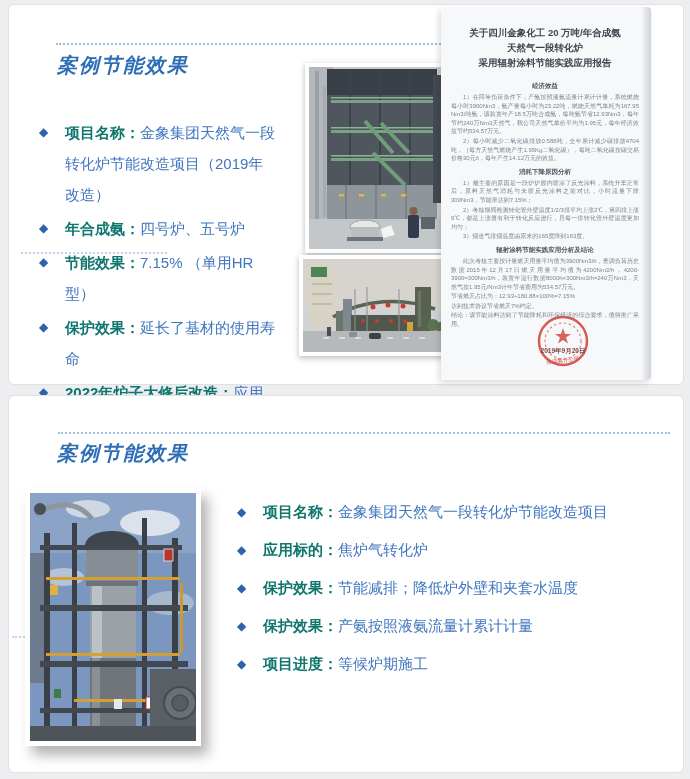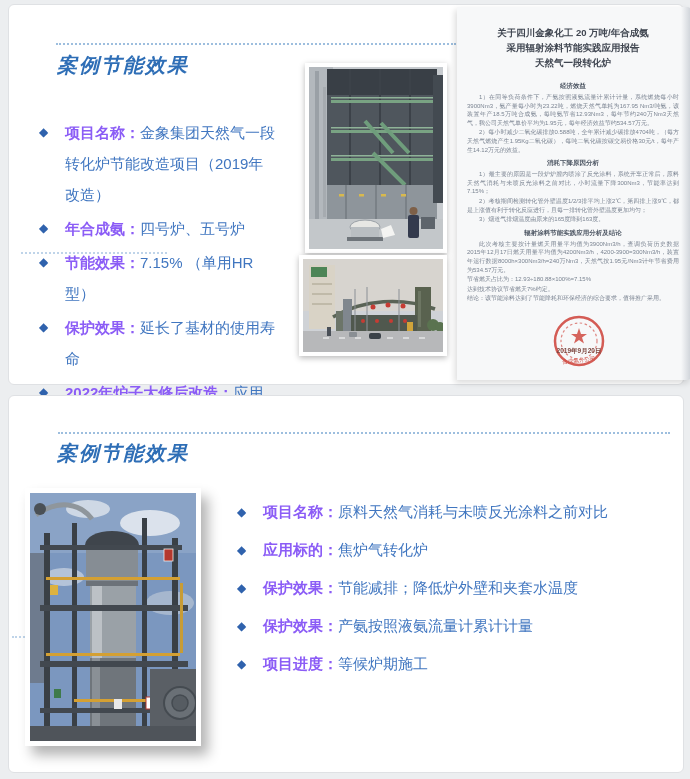--- a/index.html
+++ b/index.html
@@ -7,28 +7,28 @@
   .slide{position:absolute;left:8px;width:674px;background:#ffffff;border:1px solid #dfe1e4;border-radius:6px;}
   #slide1{top:4px;height:379px;}
   #slide2{top:395px;height:376px;}
   .dotline{position:absolute;border-top:2px dotted #9dbede;height:0;}
   .slide-title{position:absolute;font-size:20px;font-weight:bold;color:#2e6eb6;letter-spacing:2px;white-space:nowrap;font-style:italic;}
   .bullets{position:absolute;}
   .bullet{position:relative;padding-left:28px;font-size:15px;}
   #slide1 .bullet{line-height:31px;margin-bottom:3px;width:212px;}
   #slide2 .bullet{line-height:26px;margin-bottom:12px;width:410px;white-space:nowrap;}
   .diamond{position:absolute;left:2px;top:0;font-size:12px;color:#2f62ad;}
-  .lbl{font-weight:bold;color:#8b5cf6;}
+  .lbl{font-weight:bold;color:#0f766e;}
   .txt{color:#4076c0;}
   .photo{position:absolute;background:#fff;box-shadow:0 2px 6px rgba(0,0,0,.28);}
   .photo svg{display:block;}
   #photo1{left:296px;top:58px;padding:4px;}
   #photo2{left:290px;top:250px;padding:4px;}
   #photo3{left:16px;top:92px;padding:5px;box-shadow:7px 9px 12px rgba(0,0,0,.30);}
-  .doc{position:absolute;left:448px;top:2px;width:210px;height:373px;background:#f7f8f9;box-shadow:-2px 3px 6px rgba(0,0,0,.14);border-radius:0 4px 4px 0;overflow:hidden;padding-left:24px;}
+  .doc{position:absolute;left:432px;top:2px;width:210px;height:373px;background:#f7f8f9;box-shadow:-2px 3px 6px rgba(0,0,0,.14);border-radius:0 4px 4px 0;overflow:hidden;}
   .doc-edge{position:absolute;right:0;top:0;width:10px;height:100%;background:linear-gradient(to right,rgba(255,255,255,0),rgba(110,122,140,.30));}
   .doc-inner{position:absolute;left:10px;top:0;right:12px;}
   .doc-title{margin-top:18px;text-align:center;font-size:9.5px;font-weight:bold;color:#3f4550;line-height:15px;}
   .doc-h{margin:5px 0 2px;text-align:center;font-size:6.5px;font-weight:bold;color:#4d5663;}
   .doc-p{margin:0 0 1px;font-size:6px;color:#7b8492;line-height:8.6px;text-indent:2em;text-align:justify;}
   .doc-p.noindent{text-indent:0;}
   .stamp{position:absolute;left:86px;top:306px;width:72px;height:62px;}
 </style>
 </head>
 <body>
@@ -134,22 +134,22 @@
         <rect x="66" y="74" width="12" height="6" rx="2" fill="#3a4148"></rect>
         <rect x="46" y="73" width="8" height="5" rx="1" fill="#8a8f94"></rect>
         <rect x="24" y="68" width="4" height="9" fill="#4a5058"></rect>
       </svg>
     </div>
 
     <div class="doc">
       <div class="doc-inner">
         <div class="doc-title">
           <div>关于四川金象化工 20 万吨/年合成氨</div>
+          <div>天然气一段转化炉</div>
           <div>采用辐射涂料节能实践应用报告</div>
-          <div>天然气一段转化炉</div>
         </div>
         <div class="doc-h" style="margin-top:12px;">经济效益</div>
         <p class="doc-p">1）在同等负荷条件下，产氨按照液氨流量计累计计量，系统燃烧每小时3900Nm3，氨产量每小时为23.22吨，燃烧天然气单耗为167.95 Nm3/吨氨，该装置年产18.5万吨合成氨，每吨氨节省12.93Nm3，每年节约240万Nm3天然气，我公司天然气单价平均为1.95元，每年经济效益节约534.57万元。</p>
         <p class="doc-p">2）每小时减少二氧化碳排放0.588吨，全年累计减少碳排放4704吨，（每方天然气燃烧产生1.95Kg二氧化碳），每吨二氧化碳按碳交易价格30元/t，每年产生14.12万元的效益。</p>
         <div class="doc-h">消耗下降原因分析</div>
         <p class="doc-p">1）最主要的原因是一段炉炉膛内喷涂了反光涂料，系统开车正常后，原料天然气消耗与未喷反光涂料之前对比，小时流量下降300Nm3，节能率达到7.15%；</p>
         <p class="doc-p">2）考核期间检测转化管外壁温度1/2/3排平均上涨2℃，第四排上涨9℃，都是上涨值有利于转化反应进行，且每一排转化管外壁温度更加均匀；</p>
         <p class="doc-p">3）烟道气排烟温度由原来的165度降到163度。</p>
         <div class="doc-h">辐射涂料节能实践应用分析及结论</div>
         <p class="doc-p">此次考核主要按计量燃天用量平均值为3900Nm3/h，查调负荷历史数据2015年12月17日燃天用量平均值为4200Nm3/h，4200-3900=300Nm3/h，装置年运行数据8000h×300Nm3/h=240万Nm3，天然气按1.95元/Nm3计年节省费用为534.57万元。</p>
@@ -210,21 +210,21 @@
         <rect x="84" y="206" width="8" height="10" fill="#e8e8e8"></rect>
         <rect x="120" y="176" width="46" height="57" fill="#5a5f65"></rect>
         <circle cx="150" cy="210" r="16" fill="#6a7076" stroke="#454b51" stroke-width="2"></circle>
         <circle cx="150" cy="210" r="8" fill="#565c62" stroke="#454b51" stroke-width="1.5"></circle>
         <rect x="0" y="233" width="166" height="15" fill="#4f545a"></rect>
       </svg>
     </div>
 
     <div class="bullets" style="left:226px;top:103px;">
       <div class="bullet">
-        <span class="diamond">◆</span><span class="lbl">项目名称：</span><span class="txt">原料天然气消耗与未喷反光涂料之前对比</span>
+        <span class="diamond">◆</span><span class="lbl">项目名称：</span><span class="txt">金象集团天然气一段转化炉节能改造项目</span>
       </div>
       <div class="bullet">
         <span class="diamond">◆</span><span class="lbl">应用标的：</span><span class="txt">焦炉气转化炉</span>
       </div>
       <div class="bullet">
         <span class="diamond">◆</span><span class="lbl">保护效果：</span><span class="txt">节能减排；降低炉外壁和夹套水温度</span>
       </div>
       <div class="bullet">
         <span class="diamond">◆</span><span class="lbl">保护效果：</span><span class="txt">产氨按照液氨流量计累计计量</span>
       </div>

